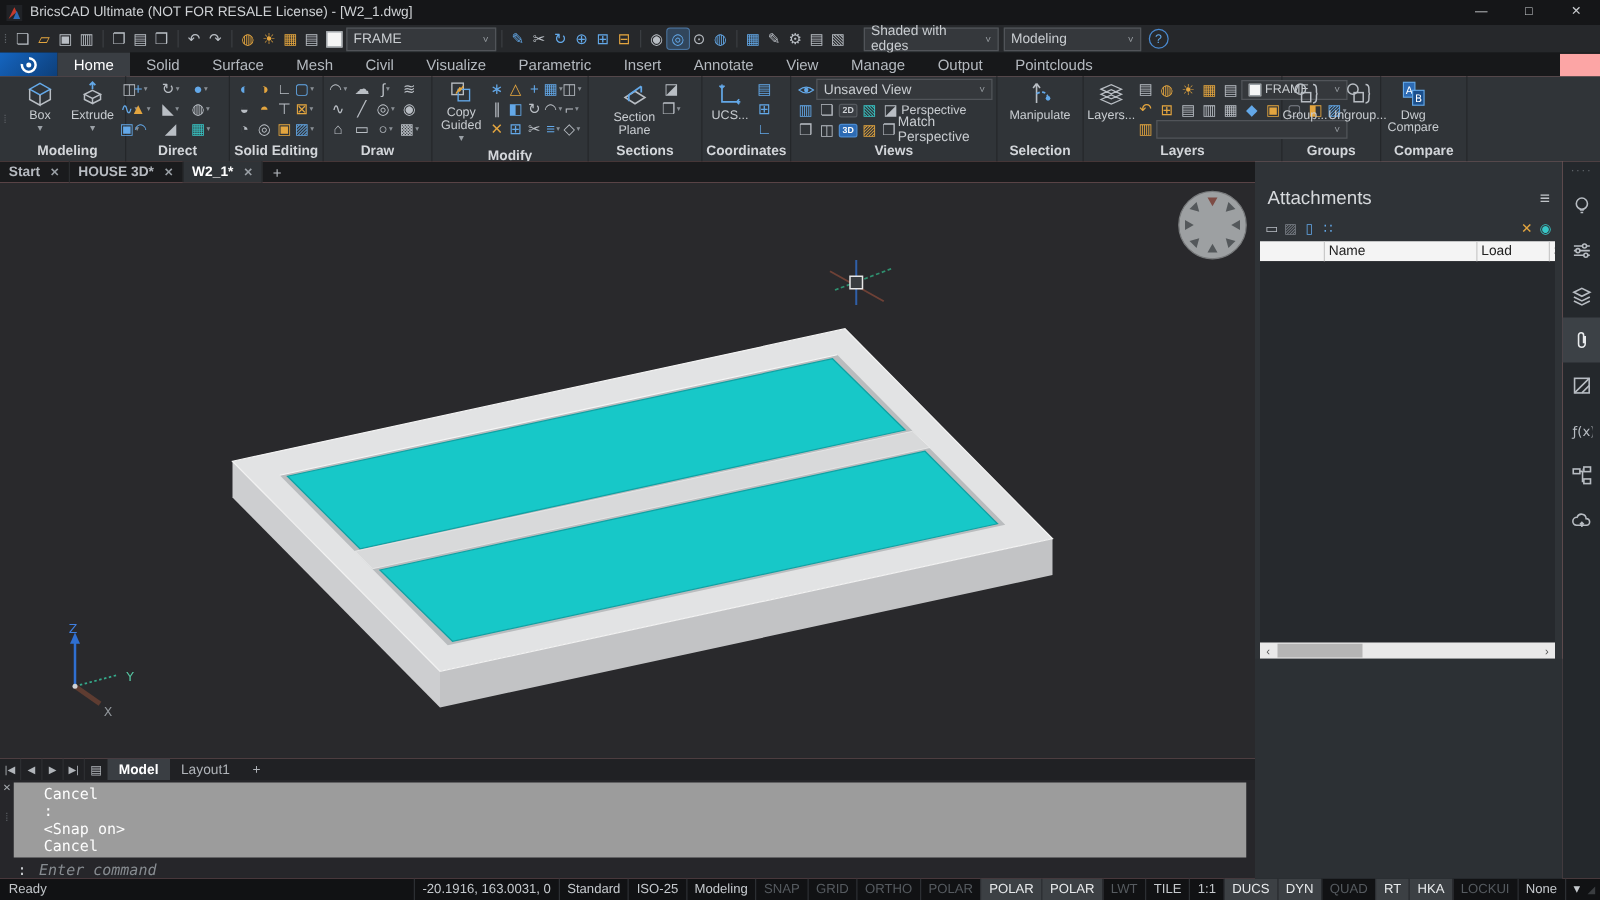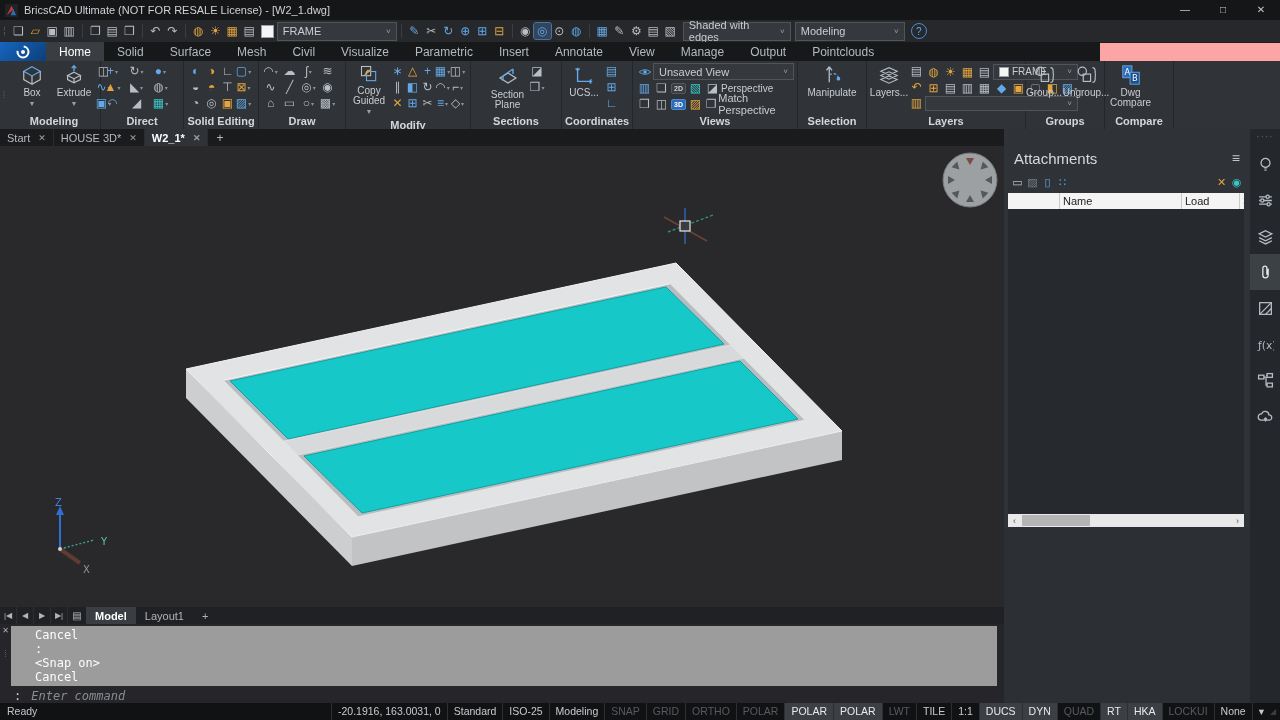--- a/index.html
+++ b/index.html
@@ -20,40 +20,40 @@
   .gi.on{background:#31465c;outline:1px solid #4a74a0;}
   .gi .caret{font-size:6px;color:#8a9096;margin-left:1px;}
   .badge{font-size:7px;font-weight:bold;color:#cdd1d5;background:#3a3e43;border:1px solid #55595e;border-radius:2px;padding:1px 2px;}
   .badge.on-b{background:#2d6bb4;border-color:#4a8ad0;color:#fff;}
   .swatch{width:11px;height:11px;background:#f5f5f5;border:1px solid #9aa0a5;display:inline-block;margin:0 3px;}
   .combo{background:#35383c;border:1px solid #515459;height:17px;display:inline-flex;align-items:center;
          font-size:11px;color:#c9cdd1;padding:0 5px;cursor:default;}
   .combo .cv{margin-left:auto;color:#9ca1a6;font-size:8px;padding-left:8px;}
   #helpicon{width:14px;height:14px;border:1px solid #4a8ad0;border-radius:50%;color:#63a8e8;font-size:10px;display:inline-flex;align-items:center;justify-content:center;margin-left:6px;}
   
-  #ribbontabs{left:0;top:42px;width:1100px;height:19px;background:#17181a;display:flex;align-items:stretch;text-align:right;}
+  #ribbontabs{left:0;top:42px;width:1248px;height:19px;background:#17181a;display:flex;align-items:stretch;text-align:right;}
   #logo{width:46px;display:flex;align-items:center;justify-content:center;background:linear-gradient(135deg,#1565c0,#0d3f7a);}
   .rtab{padding:0 13px;font-size:12px;color:#b4b9bf;display:flex;align-items:center;cursor:default;}
   .rtab.active{background:#3a3e43;color:#fff;}
   
   #ribbon{left:0;top:61px;width:1280px;height:68px;background:#303438;display:flex;}
   .panel{display:flex;flex-direction:column;border-right:1px solid #24272a;padding:2px 3px 0 3px;}
   .pbody{flex:1;display:flex;align-items:flex-start;}
   .plabel{height:15px;font-size:11px;font-weight:bold;color:#d3d6da;text-align:center;line-height:15px;}
   .bigbtn{display:flex;flex-direction:column;align-items:center;justify-content:flex-start;
           min-width:38px;padding:1px 2px;font-size:10px;line-height:10px;color:#c9cdd1;text-align:center;
           white-space:pre-line;cursor:default;}
   .bigbtn svg{margin-bottom:2px;}
   .bigbtn .bcaret{font-size:7px;color:#9aa0a6;margin-top:1px;}
   .grid{display:grid;grid-auto-rows:16px;align-content:start;}
   .icol{display:flex;flex-direction:column;}
   .rsep-handle{width:8px;display:flex;align-items:center;justify-content:center;color:#5e6368;font-size:9px;}
   
   #doctabs{left:0;top:129px;width:1004px;height:17px;background:#1a1b1d;display:flex;align-items:stretch;}
-  .dtab{display:flex;align-items:center;padding:0 7px;font-size:11px;color:#b6bac0;border-right:1px solid #2a2c2f;cursor:default;}
+  .dtab{display:flex;align-items:center;padding:0 7px;font-size:11px;color:#b6bac0;border-right:1px solid #2a2c2f;cursor:default;font-weight:bold;}
   .dtab.active{background:#2f3337;color:#fff;font-weight:bold;}
   .dtab .x{margin-left:8px;font-size:9px;color:#9aa0a6;}
   .dplus{display:flex;align-items:center;padding:0 8px;color:#b6bac0;font-size:12px;}
   
   #viewport{left:0;top:146px;width:1004px;height:461px;background:#29292c;}
   
   #dock{left:1004px;top:129px;width:246px;height:574px;background:#2f3337;}
   #att-title{display:flex;align-items:center;height:30px;padding:0 10px;margin-top:14px;}
   #att-title .tt{font-size:15px;color:#d6d9dc;}
   #att-title .menu{margin-left:auto;color:#c0c4c8;font-size:14px;}
@@ -219,21 +219,21 @@
         <span class="gi" style="color: rgb(99, 168, 232);">◍</span>
       </span>
       <span class="qsep"></span>
     <span style="display: inline-flex;">
         <span class="gi" style="color: rgb(99, 168, 232);">▦</span>
         <span class="gi" style="color: rgb(185, 190, 196);">✎</span>
         <span class="gi" style="color: rgb(185, 190, 196);">⚙</span>
         <span class="gi" style="color: rgb(185, 190, 196);">▤</span>
         <span class="gi" style="color: rgb(185, 190, 196);">▧</span>
       </span>
-    <span class="combo" style="width:96px;margin-left:4px">
+    <span class="combo" style="width:96px;margin-left:12px">
         <span>Shaded with edges</span>
         <span class="cv">˅</span>
       </span>
     <span class="combo" style="width:98px;margin-left:4px">
         <span>Modeling</span>
         <span class="cv">˅</span>
       </span>
     <span id="helpicon">?</span>
   </div>
 

